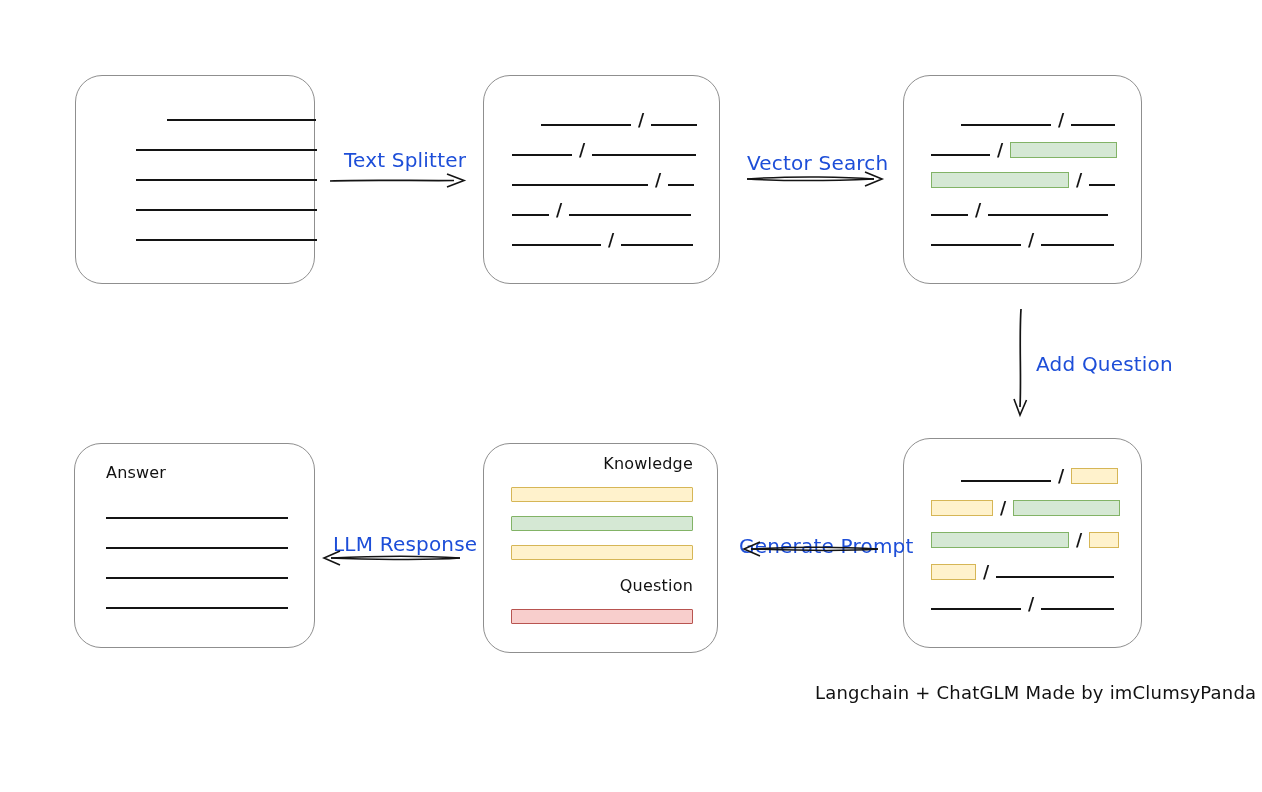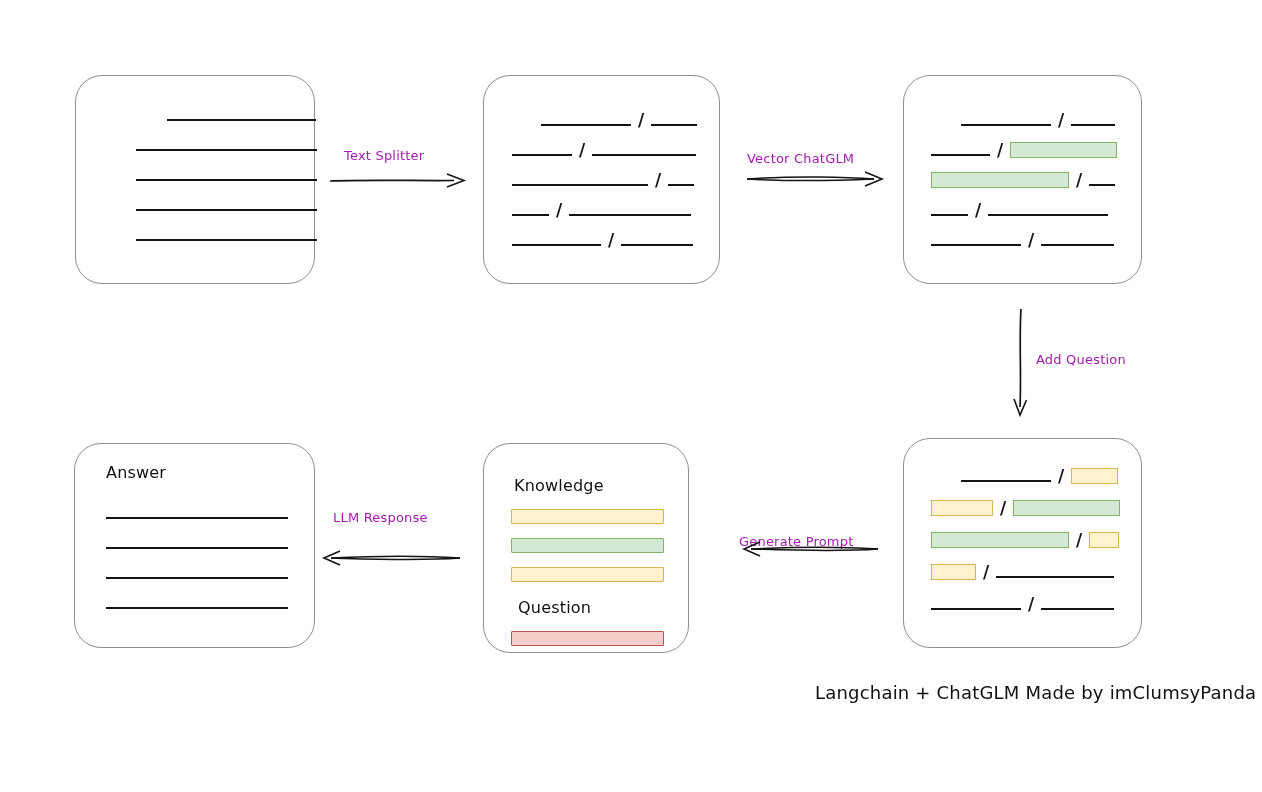--- a/index.html
+++ b/index.html
@@ -15,21 +15,21 @@
   .seg-line{height:2px;background:#141414;margin-bottom:2px;}
   .seg-green{height:16px;background:#d5e8d4;border:1.5px solid #82b366;}
   .seg-yellow{height:16px;background:#fff2cc;border:1.5px solid #d6b656;}
   .slash{font-size:17px;font-weight:600;line-height:16px;margin:0 7px;color:#141414;}
   
   .bar{height:15px;box-sizing:border-box;border-radius:1px;margin-bottom:14px;}
   .bar-yellow{background:#fff2cc;border:1.5px solid #d6b656;}
   .bar-green{background:#d5e8d4;border:1.5px solid #82b366;}
   .bar-red{background:#f8cecc;border:1.5px solid #b85450;}
   .node-label{font-size:16px;color:#111;letter-spacing:.2px;}
-  .arrow-label{position:absolute;font-size:13px;color:#a21caf;white-space:nowrap;letter-spacing:.2px;}
+  .arrow-label{position:absolute;font-size:20px;color:#1d4ed8;white-space:nowrap;letter-spacing:.2px;}
   .arrow{position:absolute;}
   .arrow svg{display:block;}
   .footer{position:absolute;font-size:18px;color:#111;white-space:nowrap;letter-spacing:.2px;}
 </style>
 </head>
 <body>
 
 <div class="canvas">
 
   <div class="node" style="left:75px;top:75px;width:240px;height:209px;padding:43px 0 0 30px;">
@@ -125,21 +125,21 @@
           <span class="seg seg-line" style="width: 118px;"></span>
         </div>
         <div class="chunk-row">
           <span class="seg seg-line" style="width: 90px;"></span>
           <span class="slash">/</span>
           <span class="seg seg-line" style="width: 73px;"></span>
         </div>
       </div>
   </div>
 
-  <div class="node" style="left:483px;top:443px;width:206px;height:210px;padding:32px 24px 0 27px;">
+  <div class="node" style="left:483px;top:443px;width:235px;height:210px;padding:10px 24px 0 27px;text-align:right;">
     <div class="node-label" style="margin-left:3px;margin-bottom:14px;">Knowledge</div>
     <div>
         <div class="bar bar-yellow"></div>
         <div class="bar bar-green"></div>
         <div class="bar bar-yellow"></div>
       </div>
     <div class="node-label" style="margin-left:7px;margin-top:16px;margin-bottom:14px;">Question</div>
     <div>
         <div class="bar bar-red"></div>
       </div>
@@ -156,21 +156,21 @@
   </div>
 
   <div class="arrow-label" style="left:344px;top:148px;">Text Splitter</div>
   <div class="arrow" style="left:328px;top:169px;">
     <svg width="140" height="22" viewBox="0 0 140 22">
       <path d="M2 12 C 40 10.5, 95 12, 126 11.5" stroke="#141414" stroke-width="1.7" fill="none"></path>
       <path d="M119 5 L136 11.5 L119 18" stroke="#141414" stroke-width="1.6" fill="none" stroke-linejoin="miter"></path>
     </svg>
   </div>
 
-  <div class="arrow-label" style="left:747px;top:151px;">Vector ChatGLM</div>
+  <div class="arrow-label" style="left:747px;top:151px;">Vector Search</div>
   <div class="arrow" style="left:744px;top:167px;">
     <svg width="142" height="24" viewBox="0 0 142 24">
       <path d="M3 12 C 50 8.5, 105 10, 130 12" stroke="#141414" stroke-width="1.5" fill="none"></path>
       <path d="M3 12 C 55 15, 108 13, 130 12" stroke="#141414" stroke-width="1.5" fill="none"></path>
       <path d="M121 5 L138 12 L121 19" stroke="#141414" stroke-width="1.6" fill="none" stroke-linejoin="miter"></path>
     </svg>
   </div>
 
   <div class="arrow-label" style="left:1036px;top:352px;">Add Question</div>
   <div class="arrow" style="left:1008px;top:306px;">
@@ -182,21 +182,21 @@
 
   <div class="arrow-label" style="left:739px;top:519px;margin-top:15px;">Generate Prompt</div>
   <div class="arrow" style="left:741px;top:537px;">
     <svg width="140" height="24" viewBox="0 0 140 24">
       <path d="M137 12 C 90 9, 40 10.5, 10 12" stroke="#141414" stroke-width="1.5" fill="none"></path>
       <path d="M137 12 C 95 15, 45 13, 10 12" stroke="#141414" stroke-width="1.5" fill="none"></path>
       <path d="M19 5 L3 12 L19 19" stroke="#141414" stroke-width="1.6" fill="none" stroke-linejoin="miter"></path>
     </svg>
   </div>
 
-  <div class="arrow-label" style="left:333px;top:510px;">LLM Response</div>
+  <div class="arrow-label" style="left:333px;top:532px;">LLM Response</div>
   <div class="arrow" style="left:321px;top:546px;">
     <svg width="142" height="24" viewBox="0 0 142 24">
       <path d="M139 12 C 92 9, 42 10.5, 10 12" stroke="#141414" stroke-width="1.5" fill="none"></path>
       <path d="M139 12 C 97 15, 47 13, 10 12" stroke="#141414" stroke-width="1.5" fill="none"></path>
       <path d="M19 5 L3 12 L19 19" stroke="#141414" stroke-width="1.6" fill="none" stroke-linejoin="miter"></path>
     </svg>
   </div>
 
   <div class="footer" style="left:815px;top:682px;">Langchain + ChatGLM Made by imClumsyPanda</div>
 

